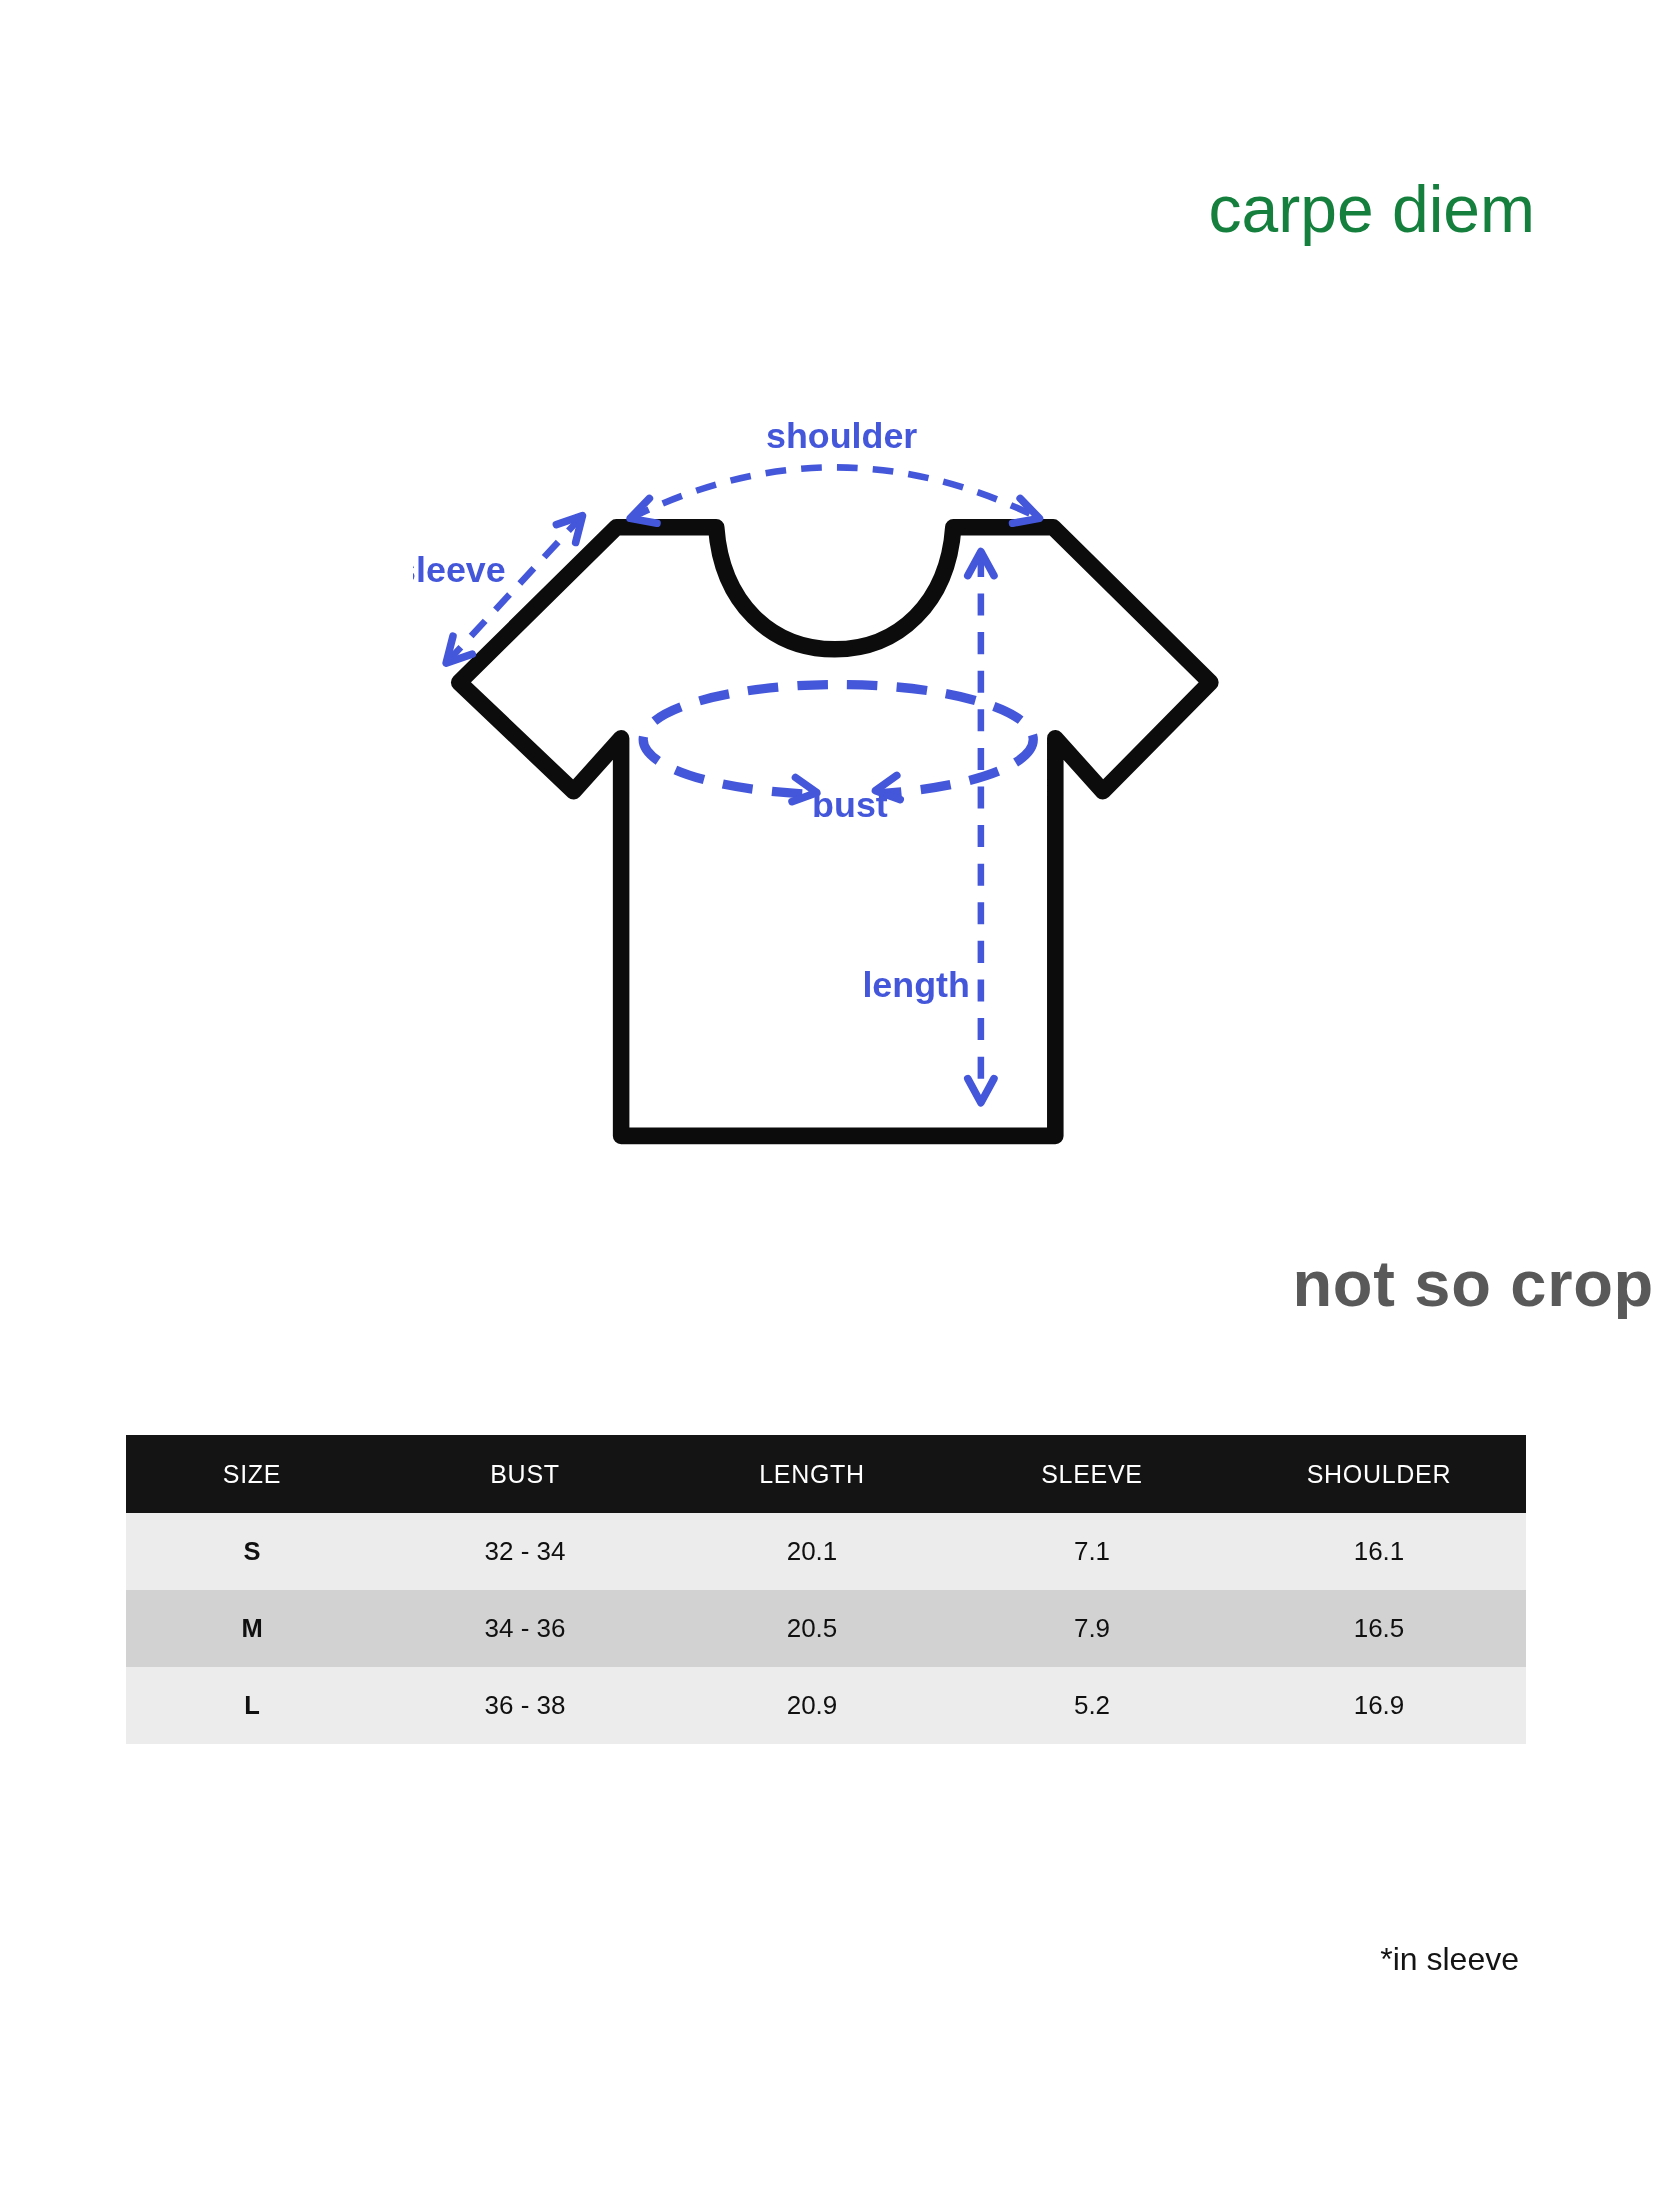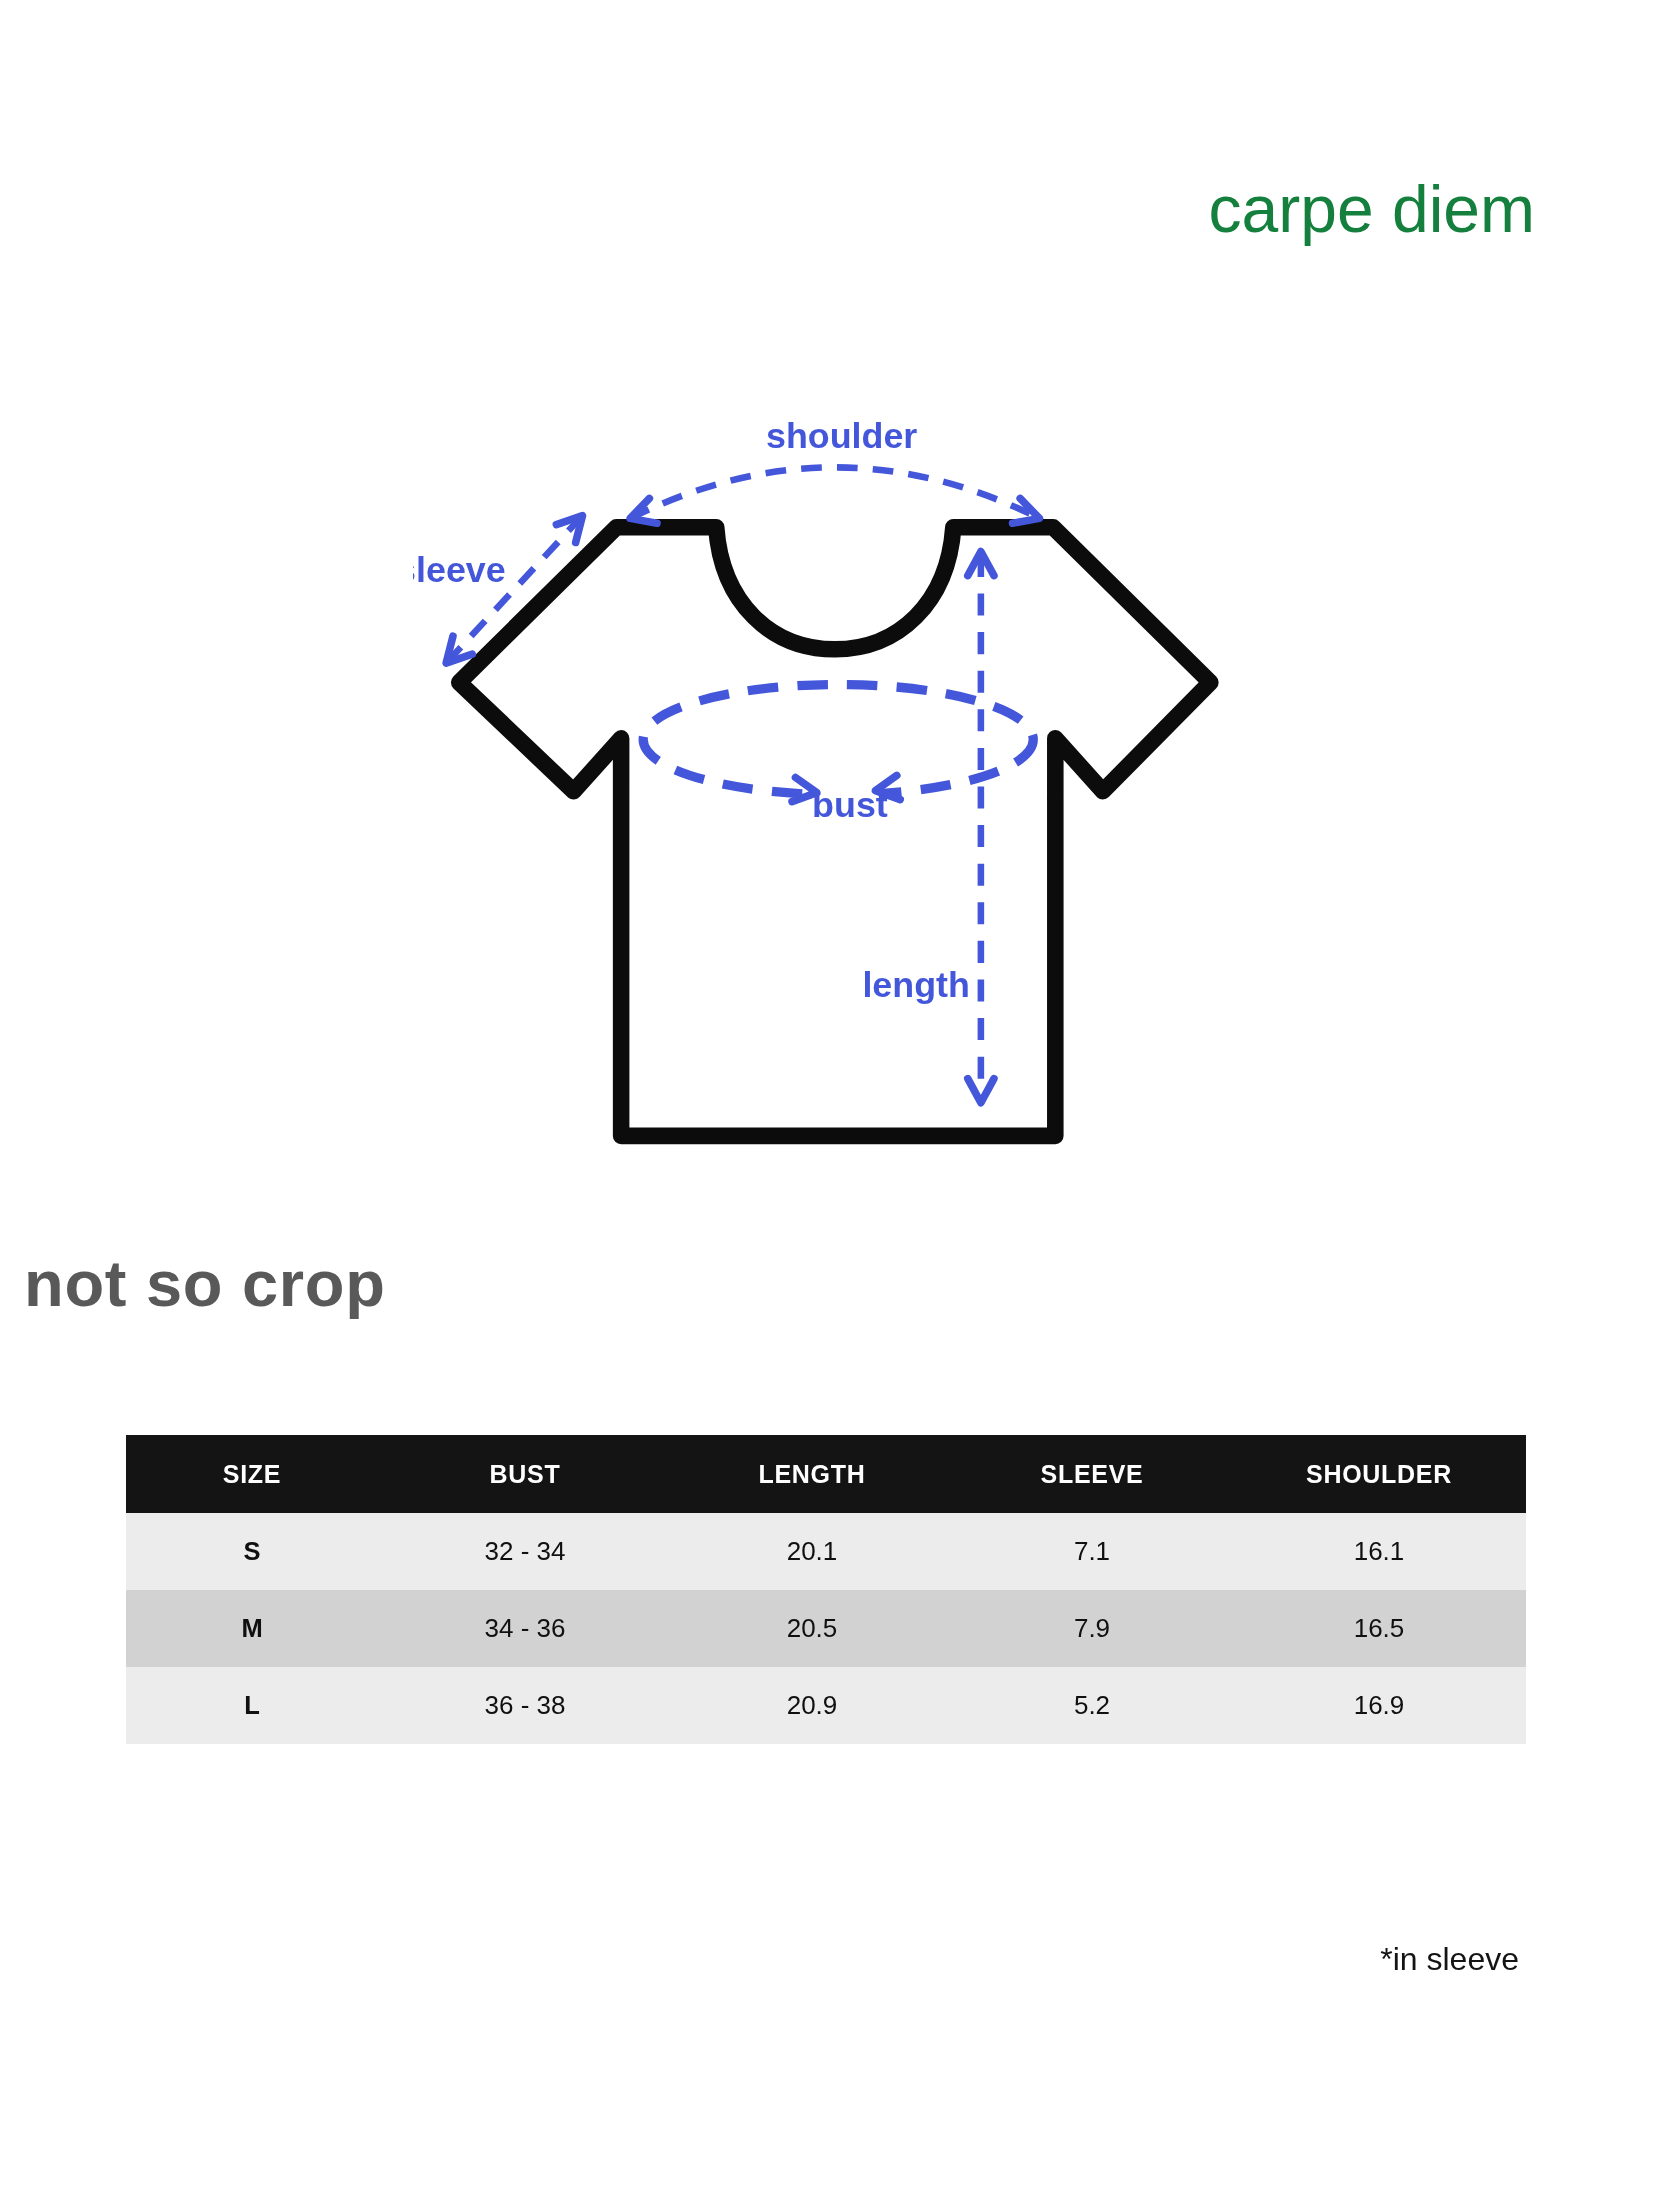--- a/index.html
+++ b/index.html
@@ -33,42 +33,42 @@
     font-family:"Liberation Sans", sans-serif;
     font-size:52px;
     font-weight:700;
     fill:#4457db;
   }
 
   .product-title {
     position:absolute;
     left:0; right:0;
     top:1246px;
-    text-align:left;
+    text-align:right;
     font-size:65px;
     font-weight:700;
     letter-spacing:0.7px;
     color:#595959;
     margin-left:24px;
   }
 
   table.size-table {
     position:absolute;
     left:126px; top:1435px;
     width:1400px;
     border-collapse:collapse;
     table-layout:fixed;
     text-align:center;
   }
   table.size-table th {
     background:#141414;
     color:#ffffff;
     height:76px;
     font-size:25px;
-    font-weight:700;
+    font-weight:400;
     letter-spacing:0.7px;
   }
   table.size-table td {
     height:75px;
     font-size:26px;
     font-weight:400;
     color:#101010;
   }
   table.size-table td.size-cell { font-weight:700; font-size:25.5px; }
   table.size-table tbody tr:nth-child(odd)  { background:#ececec; }

